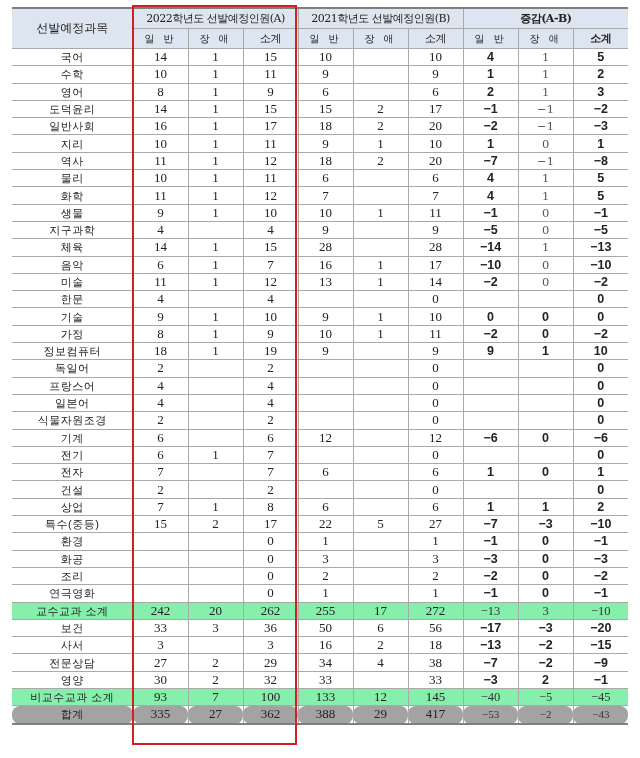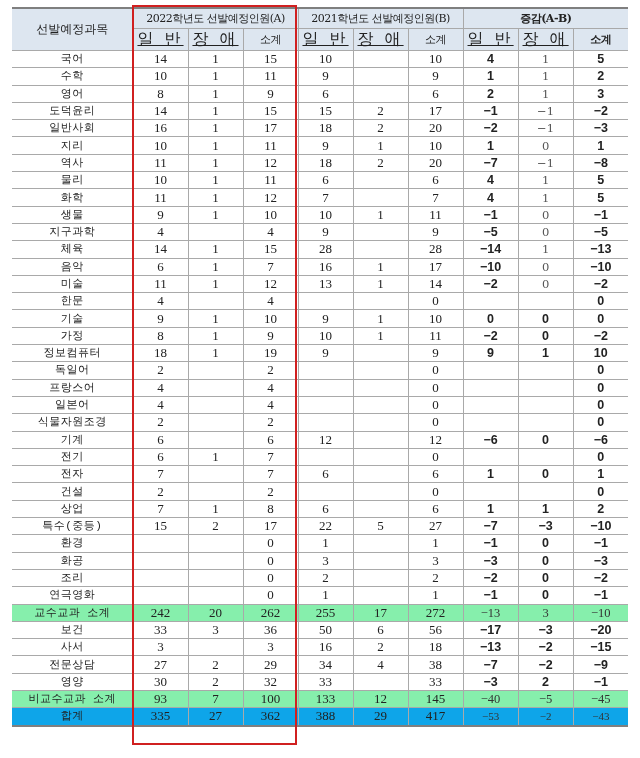--- a/index.html
+++ b/index.html
@@ -5,28 +5,28 @@
   html, body { margin:0; padding:0; background:#ffffff; }
   body { width:640px; height:758px; position:relative; overflow:hidden;
          font-family:"DejaVu Serif","Liberation Serif",serif; color:#222; }
   #wrap { position:absolute; left:12px; top:7px; }
   table { border-collapse:collapse; table-layout:fixed; width:616px; }
   col.c0 { width:121px; }
   col.cn { width:55px; }
   th, td { border:1px solid #a9a9a9; text-align:center; padding:0; overflow:hidden; white-space:nowrap; }
   th { background:#dde6f0; font-weight:normal; font-size:11px; height:19px; letter-spacing:-0.5px; }
   th.subj { font-size:12px; letter-spacing:0px; }
-  th.sub { font-size:16px; letter-spacing:3px;text-decoration:underline; }
+  th.sub { font-size:10px; letter-spacing:3px; }
   td { font-size:12px; height:16.3px; line-height:16px; }
-  td.subj { font-family:Liberation Mono, monospace; font-size:11px; letter-spacing:0.5px; }
+  td.subj { font-family:Liberation Sans, sans-serif; font-size:11px; letter-spacing:0.5px; }
   td.diff { font-family:"Liberation Sans","DejaVu Sans",sans-serif; font-weight:bold; font-size:12.5px; }
   td.diff.light { font-weight:normal; color:#555; font-family:"DejaVu Serif",serif; font-size:11.5px; }
   td.num { font-family:"Liberation Serif","DejaVu Serif",serif; font-size:13px; }
   tr.subtotal td { background:#86efac; }
-  tr.total td { background:#0ea5e9; }
+  tr.total td { background:#a3a3a3;border-radius:8px; }
   tr.subtotal td.diff, tr.total td.diff { font-weight:normal; font-family:"Liberation Serif",serif; color:#333; font-size:12.5px; }
   tr.total td.diff { font-size:11px;margin-top:28px; }
   table { border-top:2px solid #7f7f7f; border-bottom:2px solid #7f7f7f; }
   th:first-child, td:first-child { border-left:none; }
   th:last-child, td:last-child { border-right:none;font-weight:bold; }
   #redbox { position:absolute; left:132px; top:5px; width:165px; height:740px;
             border:2.5px solid #d02020; box-sizing:border-box; pointer-events:none; }
 </style>
 </head>
 <body>

